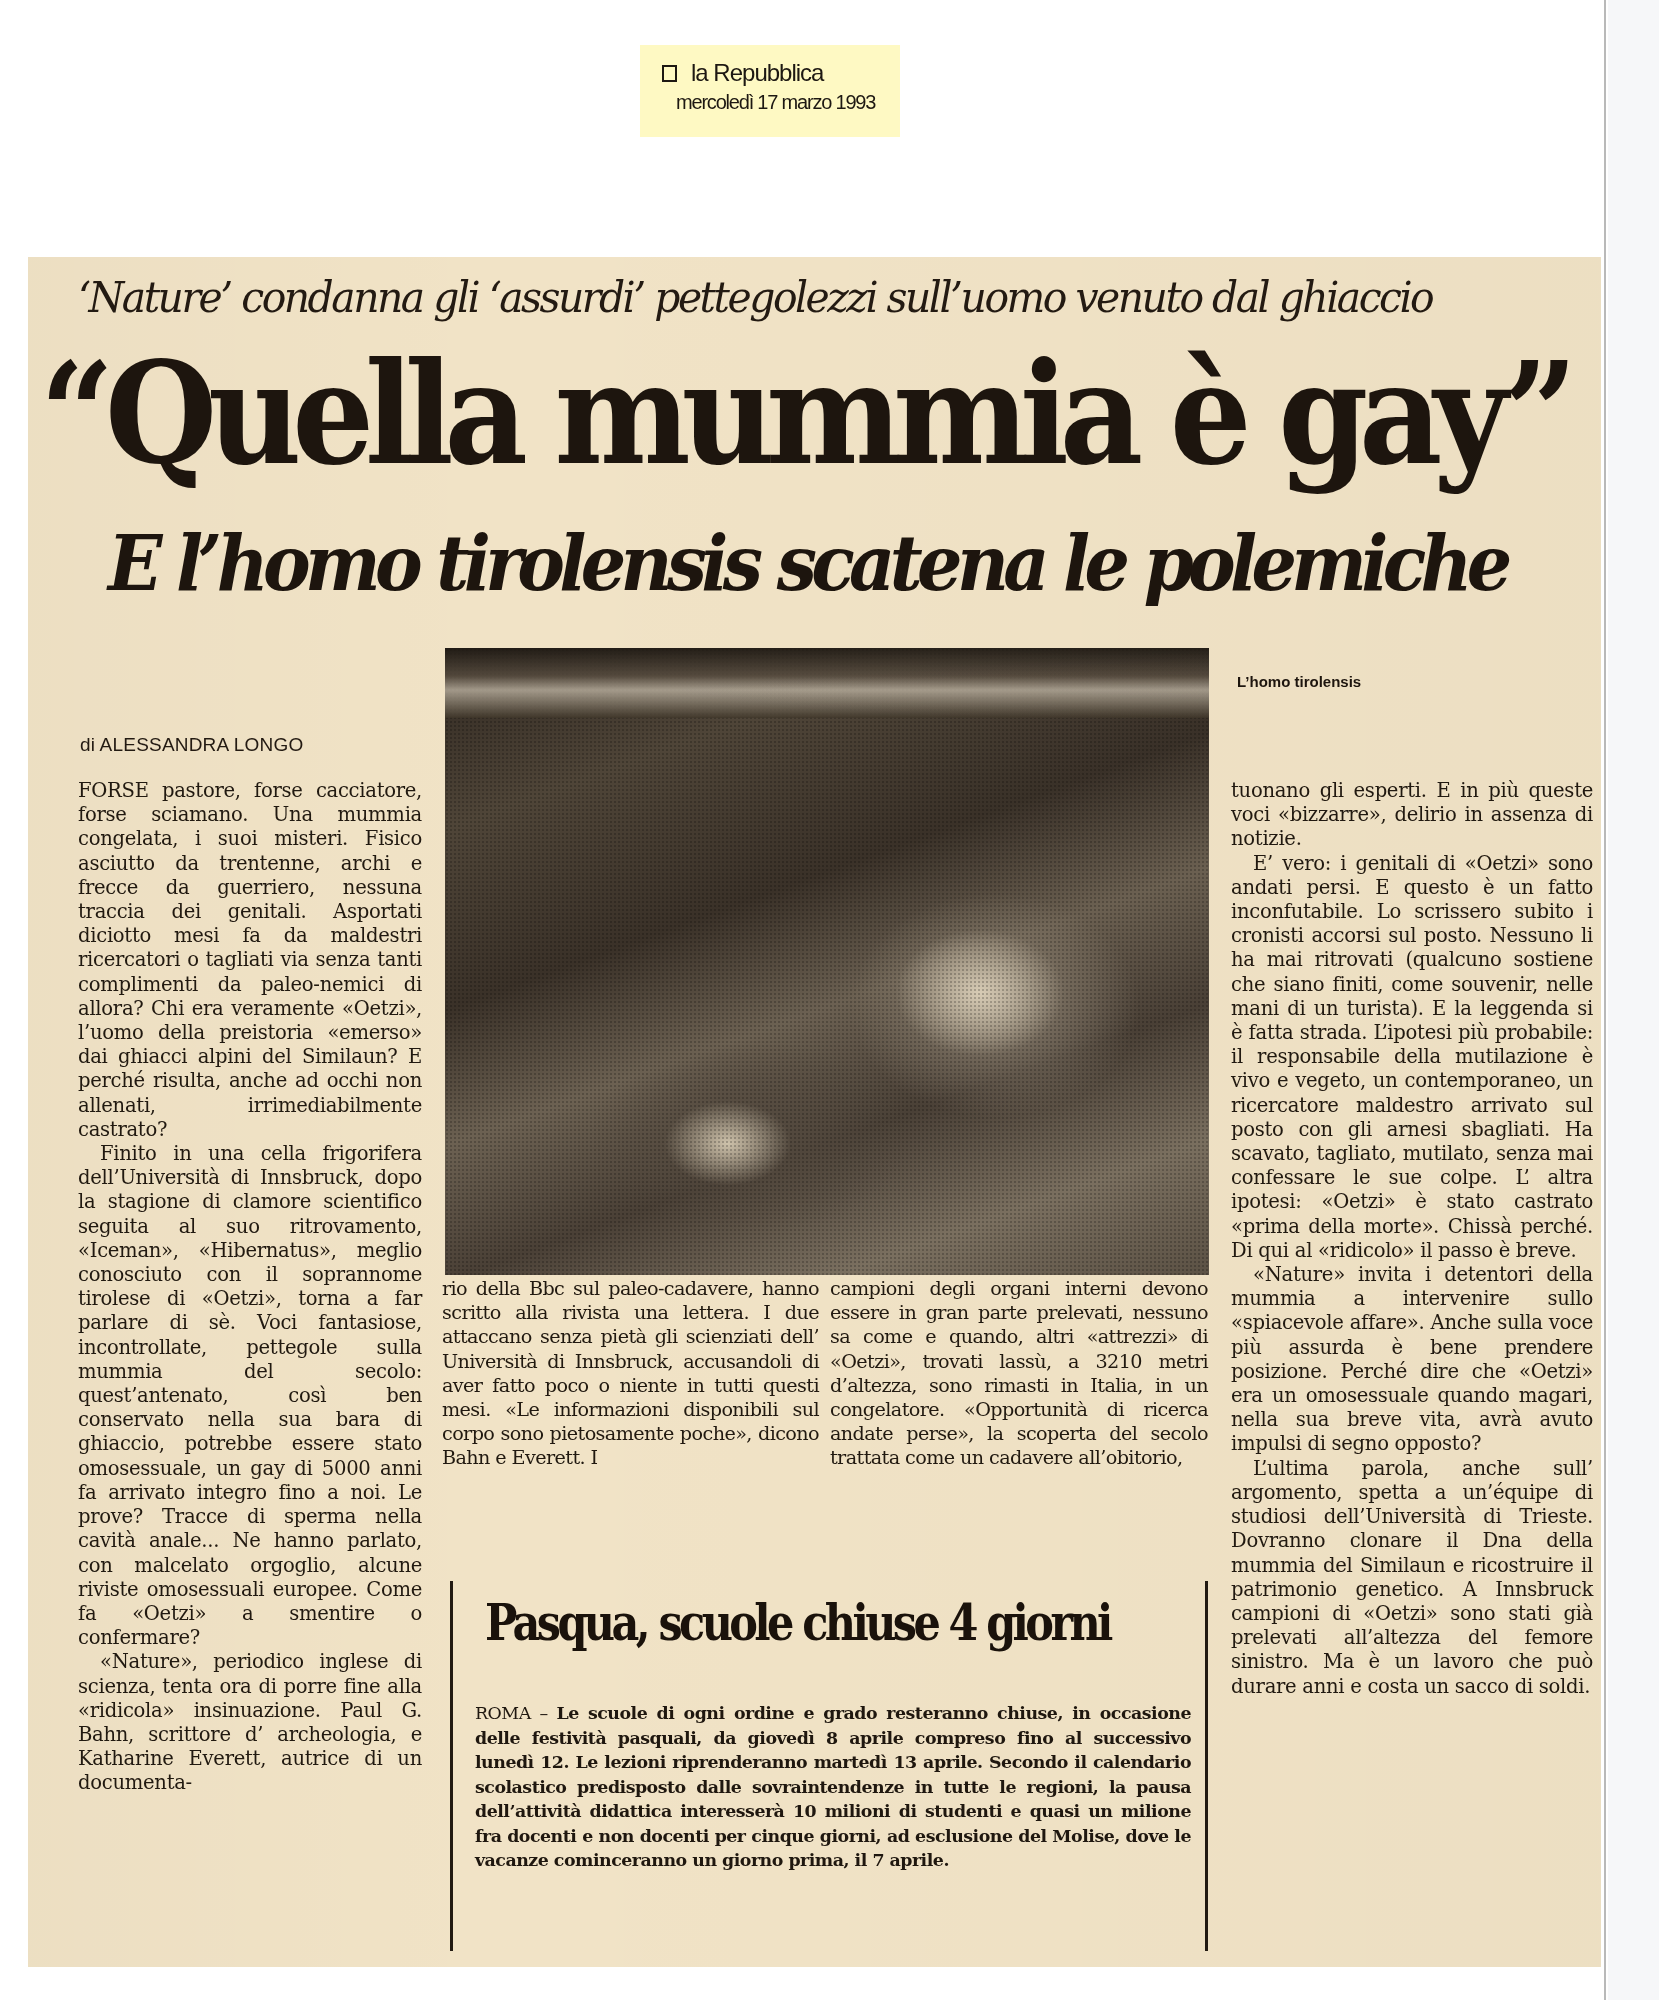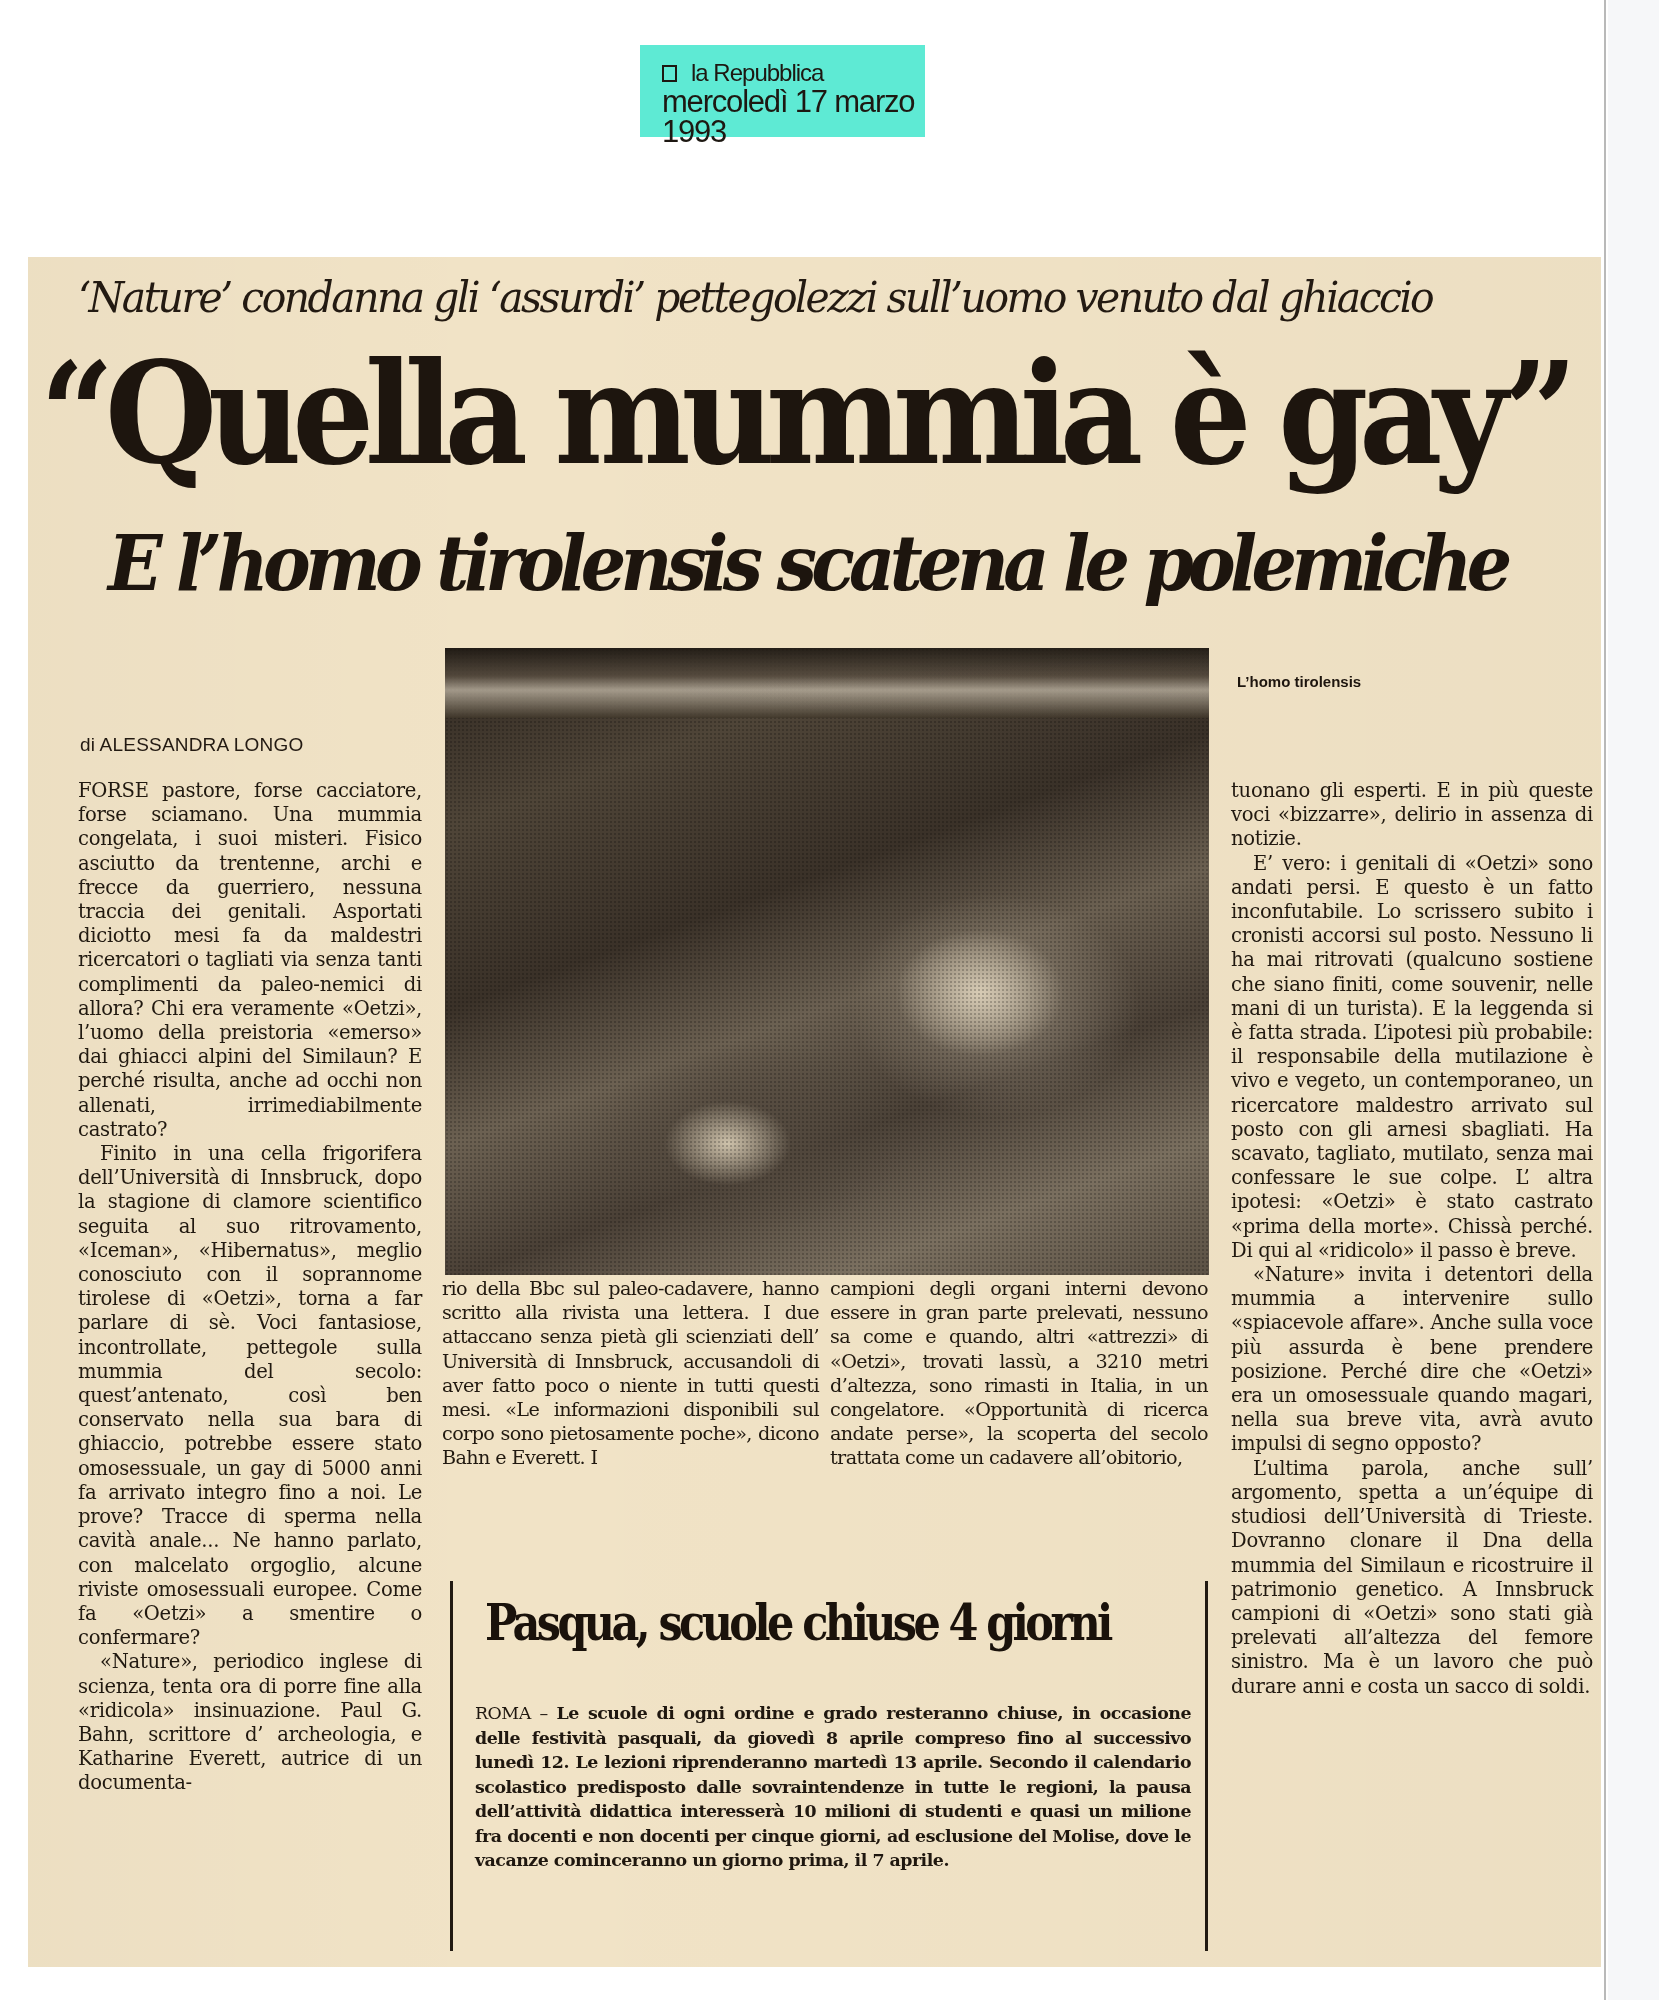--- a/index.html
+++ b/index.html
@@ -12,30 +12,30 @@
     .right-edge {
       position: absolute; left: 1604px; top: 0; width: 2px; height: 2000px;
       background: #b9b9b9;
     }
     .right-edge-2 {
       position: absolute; left: 1608px; top: 0; width: 51px; height: 2000px;
       background: #f6f7f9;
     }
     
     .masthead {
-      position: absolute; left: 640px; top: 45px; width: 285px; height: 92px;
-      background: #5eead4;
+      position: absolute; left: 640px; top: 45px; width: 260px; height: 92px;
+      background: #fef9c3;
       font-family: "Liberation Sans", sans-serif;
       font-stretch: condensed;
       color: #1d1812;
       box-sizing: border-box; padding: 14px 0 0 22px;
     }
     .masthead .row1 { display: flex; align-items: center; font-size: 24px; letter-spacing: -1px; line-height: 28px; }
     .masthead .box-icon { width: 15px; height: 17px; border: 2px solid #1d1812; margin-right: 14px; box-sizing: border-box; }
-    .masthead .row2 { font-size: 31px; letter-spacing: -1.2px; line-height: 30px; }
+    .masthead .row2 { font-size: 20px; letter-spacing: -1.2px; line-height: 30px; margin-left: 14px; }
 
     
     .clip {
       position: absolute; left: 28px; top: 257px; width: 1573px; height: 1710px;
       background: #f1e3c6;
     }
     .clip::after {
       content: ""; position: absolute; inset: 0;
       background: linear-gradient(90deg, rgba(0,0,0,0.02), rgba(255,255,255,0) 30%, rgba(0,0,0,0.02));
       pointer-events: none;

